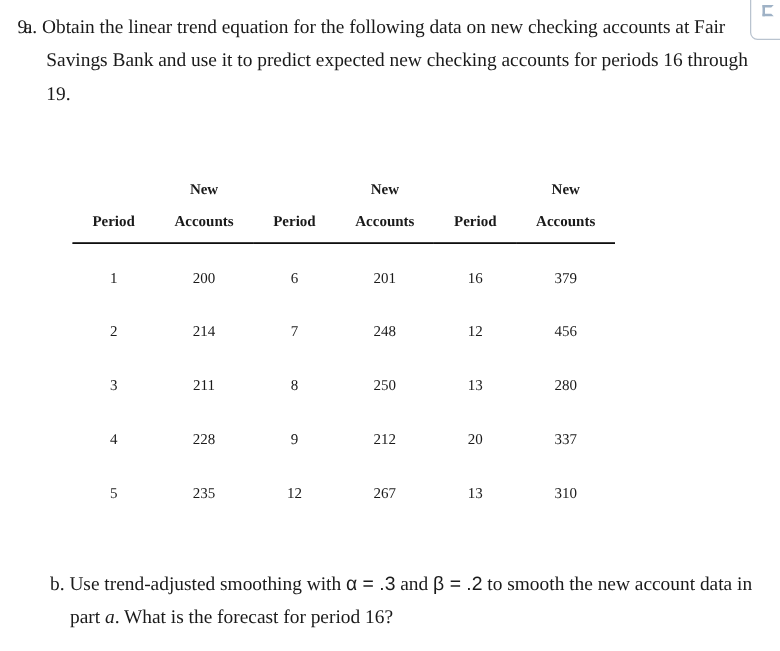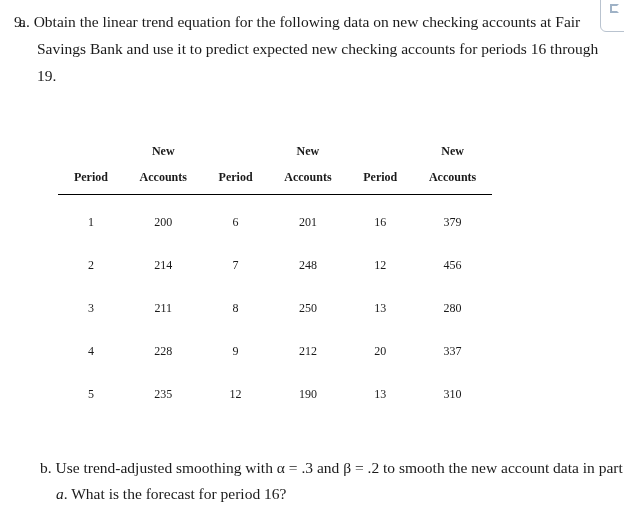--- a/index.html
+++ b/index.html
@@ -106,21 +106,21 @@
     position: absolute;
     top: 455px;
     left: 40px;
     width: 570px;
     font-size: 15.5px;
     line-height: 26px;
     text-indent: -16px;
     padding-left: 16px;
   }
   .question-b .emph { font-style: italic; }
-  .greek { font-family: Liberation Serif, serif; }
+  .greek { font-family: Liberation Sans, sans-serif; }
 </style>
 </head>
 <body>
 
 <div class="tool-box">
   <span class="crop-icon"></span>
 </div>
 
 <div class="question-a">
   <span class="q-number">9.</span>
@@ -176,21 +176,21 @@
       <td class="col-a">228</td>
       <td class="col-p">9</td>
       <td class="col-a">212</td>
       <td class="col-p">20</td>
       <td class="col-a">337</td>
     </tr>
     <tr>
       <td class="col-p">5</td>
       <td class="col-a">235</td>
       <td class="col-p">12</td>
-      <td class="col-a">190</td>
+      <td class="col-a">267</td>
       <td class="col-p">13</td>
       <td class="col-a">310</td>
     </tr>
   </tbody>
 </table>
 
 <div class="question-b">
   <span>b. Use trend-adjusted smoothing with </span><span class="greek">α = .3</span><span> and </span><span class="greek">β = .2</span><span> to smooth the new account data in part </span><span class="emph">a</span><span>. What is the forecast for period 16?</span>
 </div>
 

